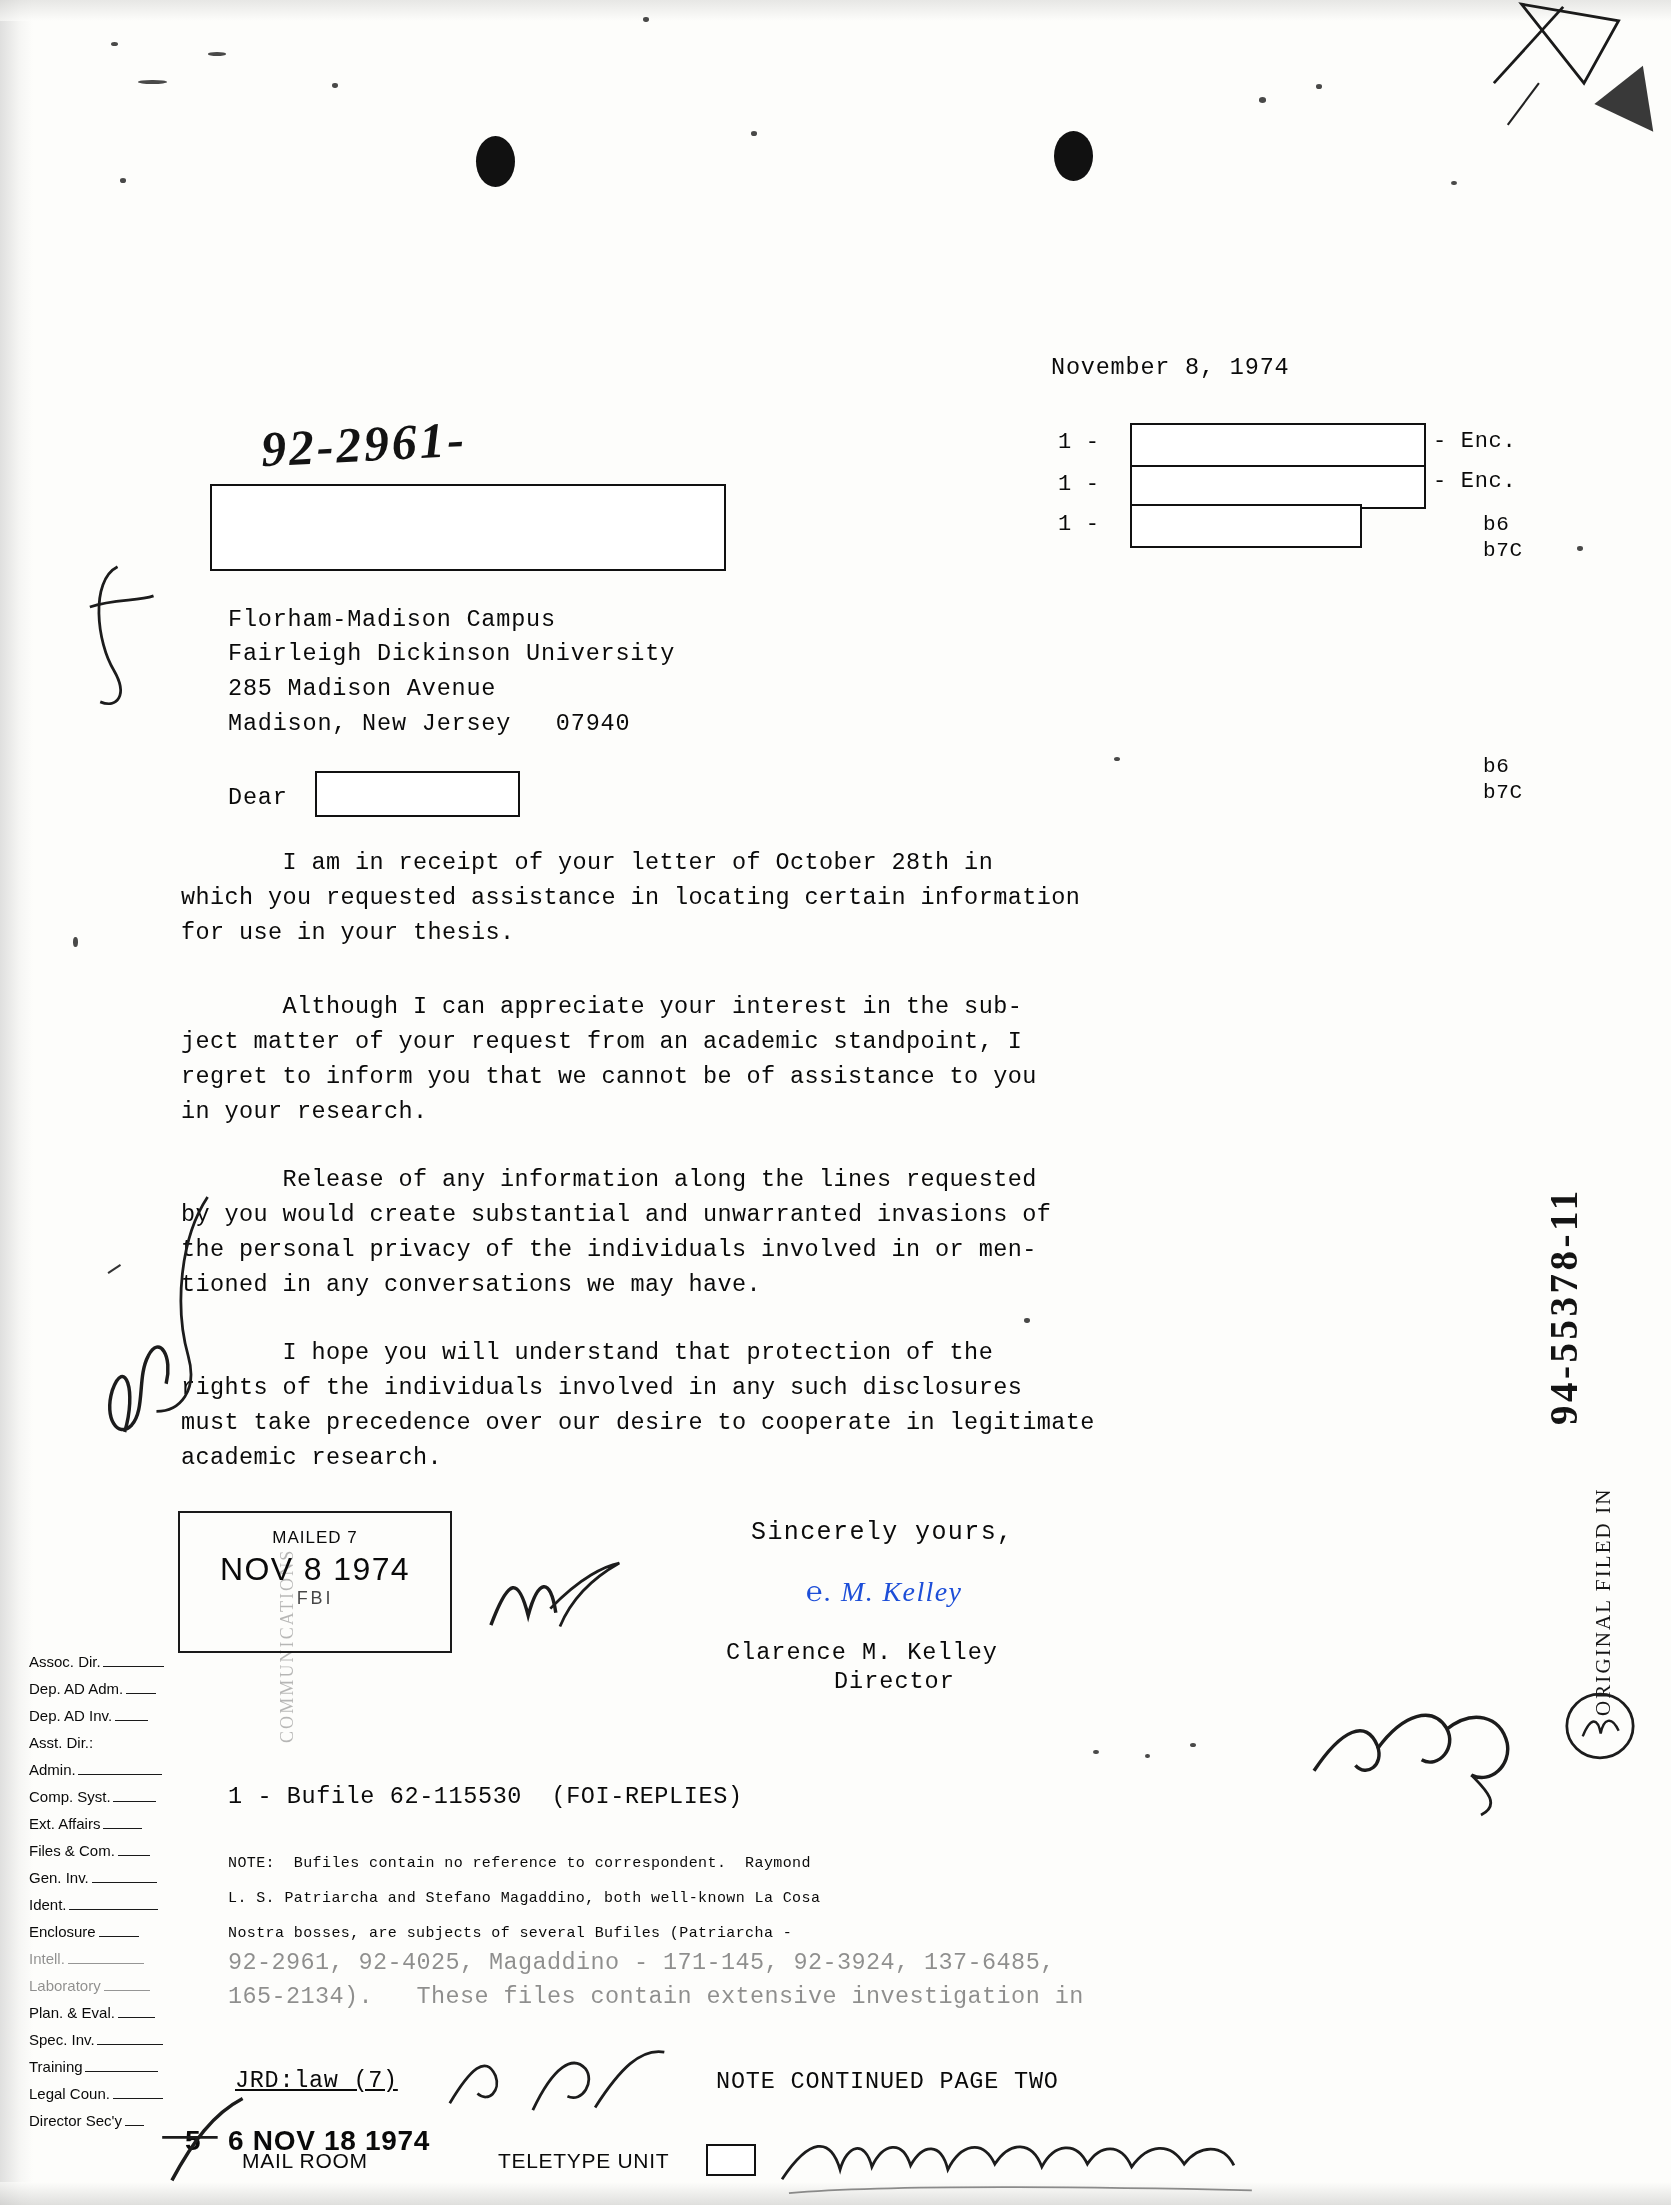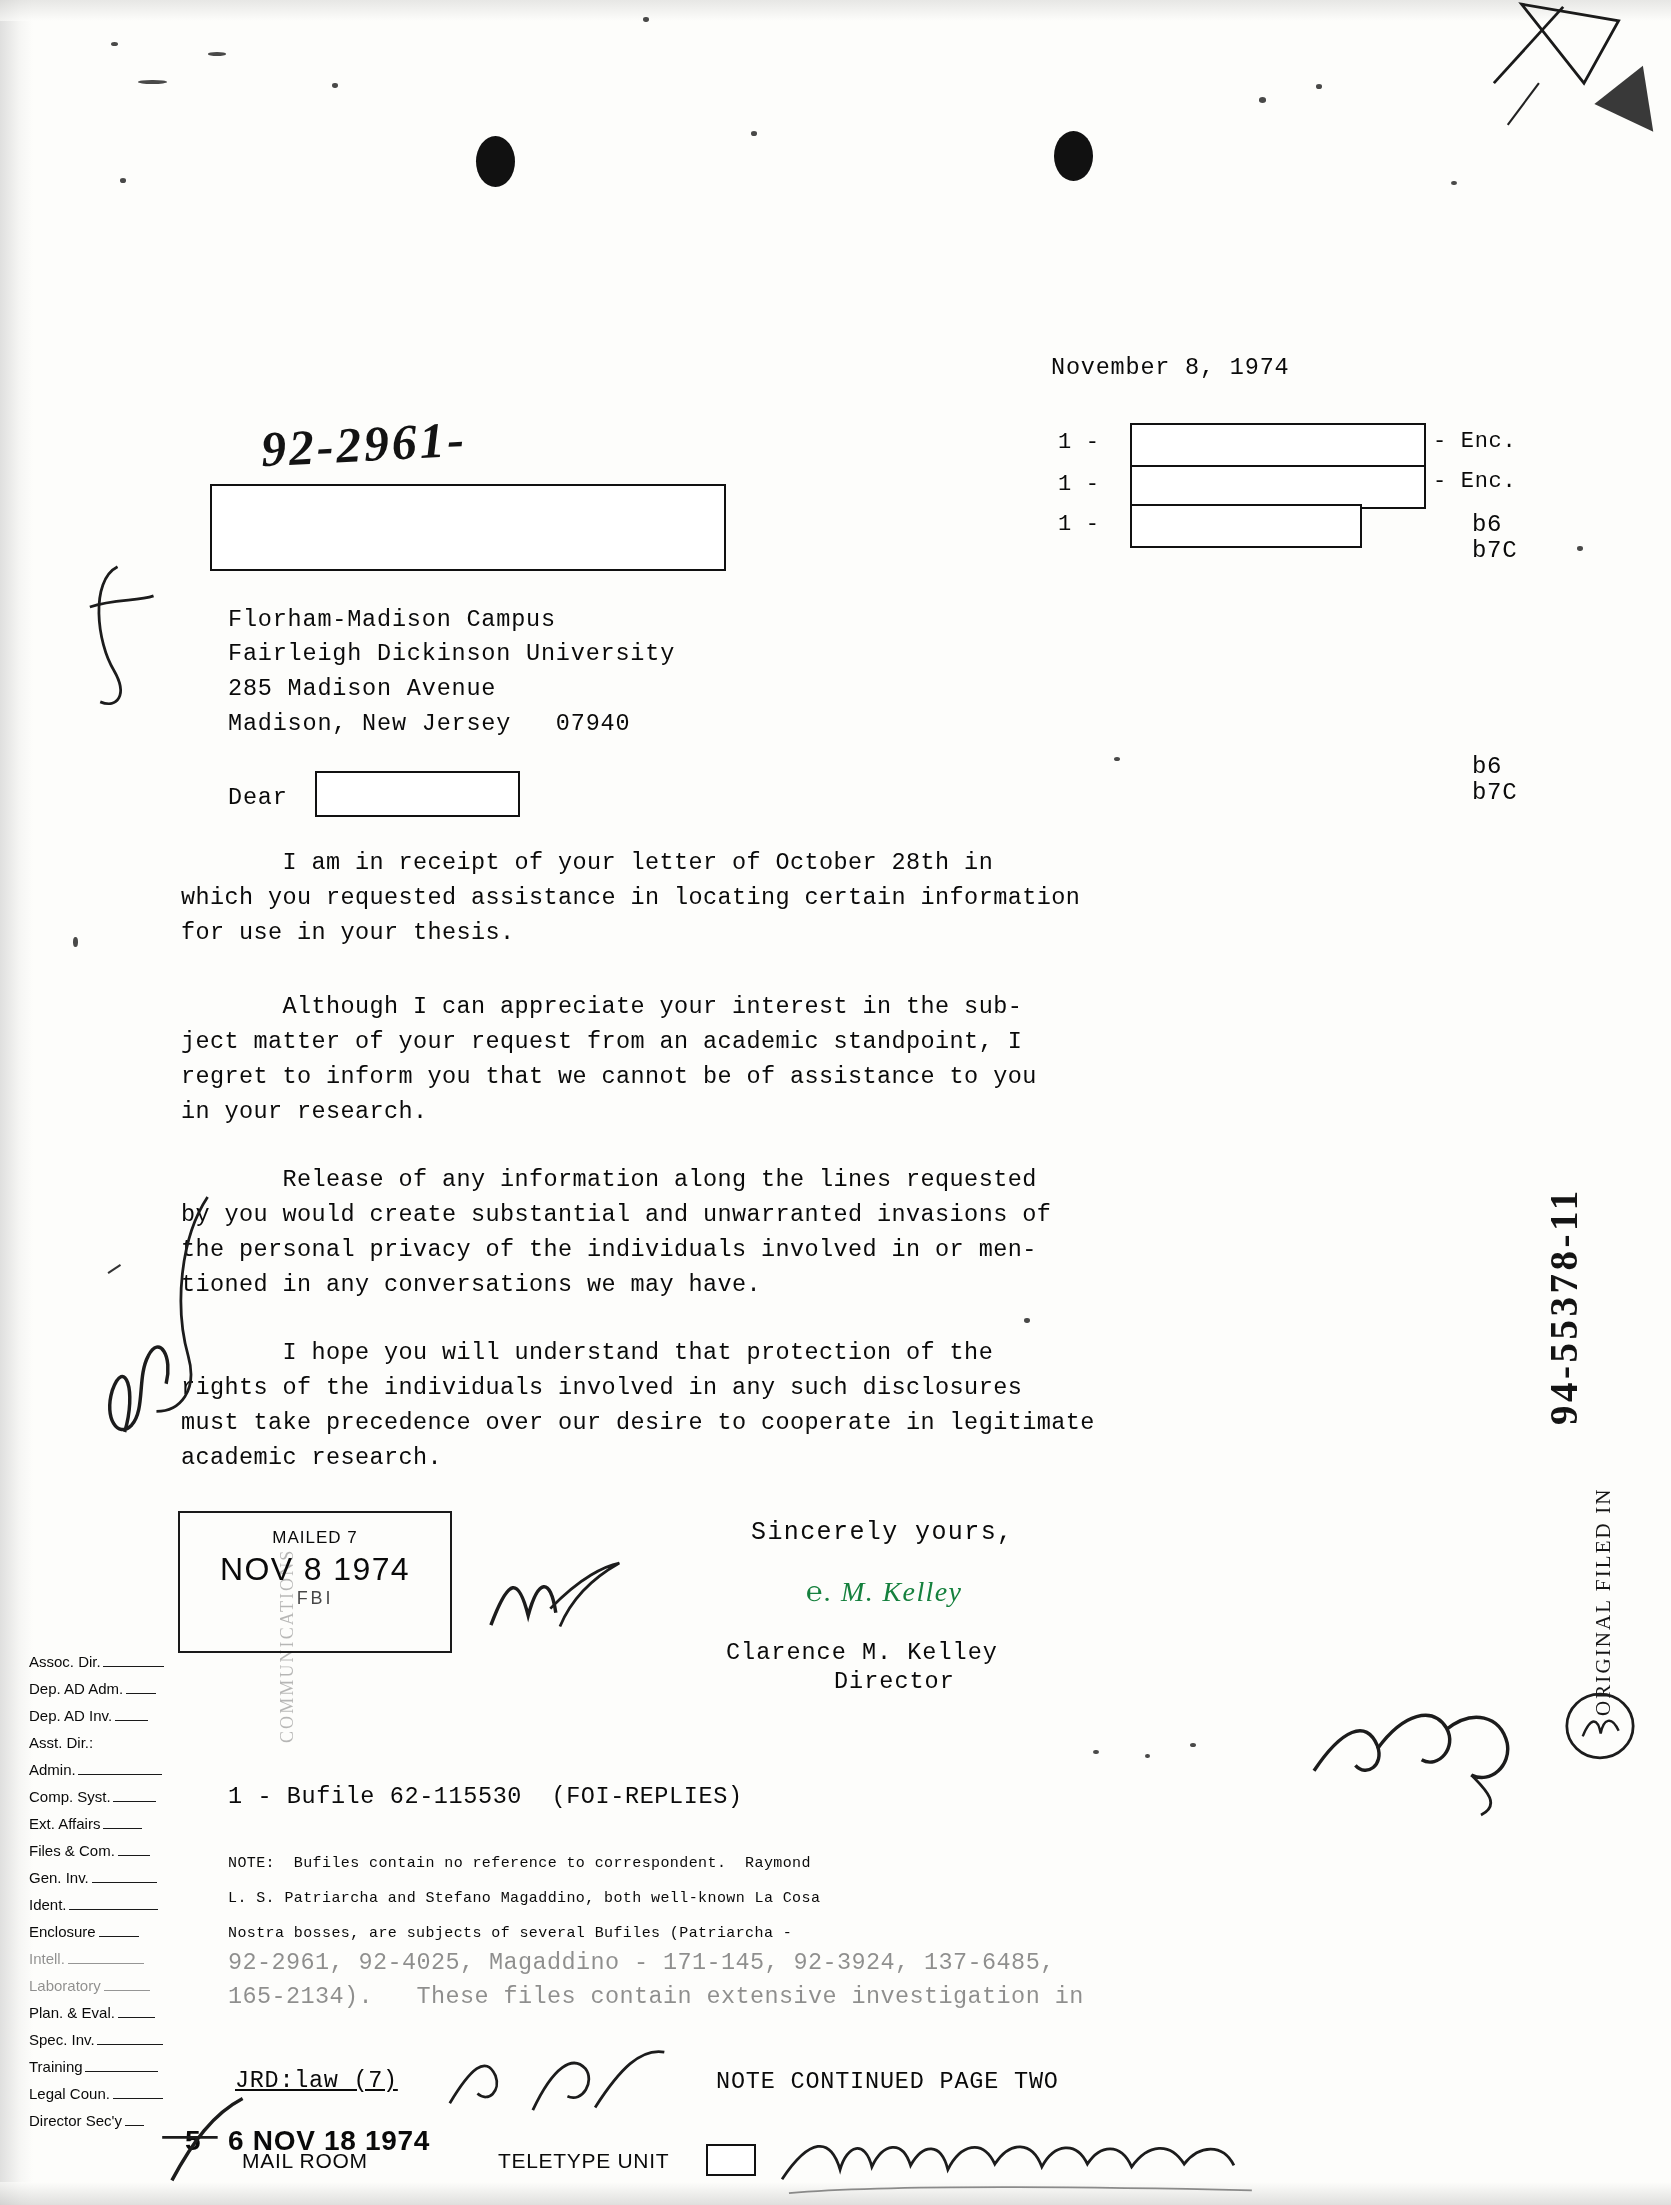--- a/index.html
+++ b/index.html
@@ -77,23 +77,24 @@
     letter-spacing: 0.4px;
   }
   .redact {
     position: absolute;
     border: 2.8px solid #111;
     background: #ffffff;
   }
   .bnum {
     position: absolute;
     font-family: "Liberation Mono", monospace;
-    font-size: 24px;
+    font-size: 21px;
     line-height: 26px;
     letter-spacing: 0.7px;
+    margin-left: 11px;
   }
   .enc-row {
     position: absolute;
     font-size: 22px;
     letter-spacing: 0.7px;
   }
   
   .handnum {
     position: absolute;
     font-family: "Liberation Serif", serif;
@@ -168,21 +169,21 @@
   .routing .r .ln {
     display: inline-block;
     border-bottom: 1.4px solid #1a1a1a;
     height: 12.5px;
     margin-left: 2.8px;
   }
   .sig {
     position: absolute;
     font-family: "Liberation Serif", serif;
     font-style: italic;
-    color: #15803d;
+    color: #1d4ed8;
   }
   .faded { opacity: .45; }
   .veryfaded { opacity: .3; }
   .bottom-stamp {
     position: absolute;
     font-family: "Liberation Sans", sans-serif;
     font-size: 21px;
     letter-spacing: 0.7px;
   }
   .bottom-date {

